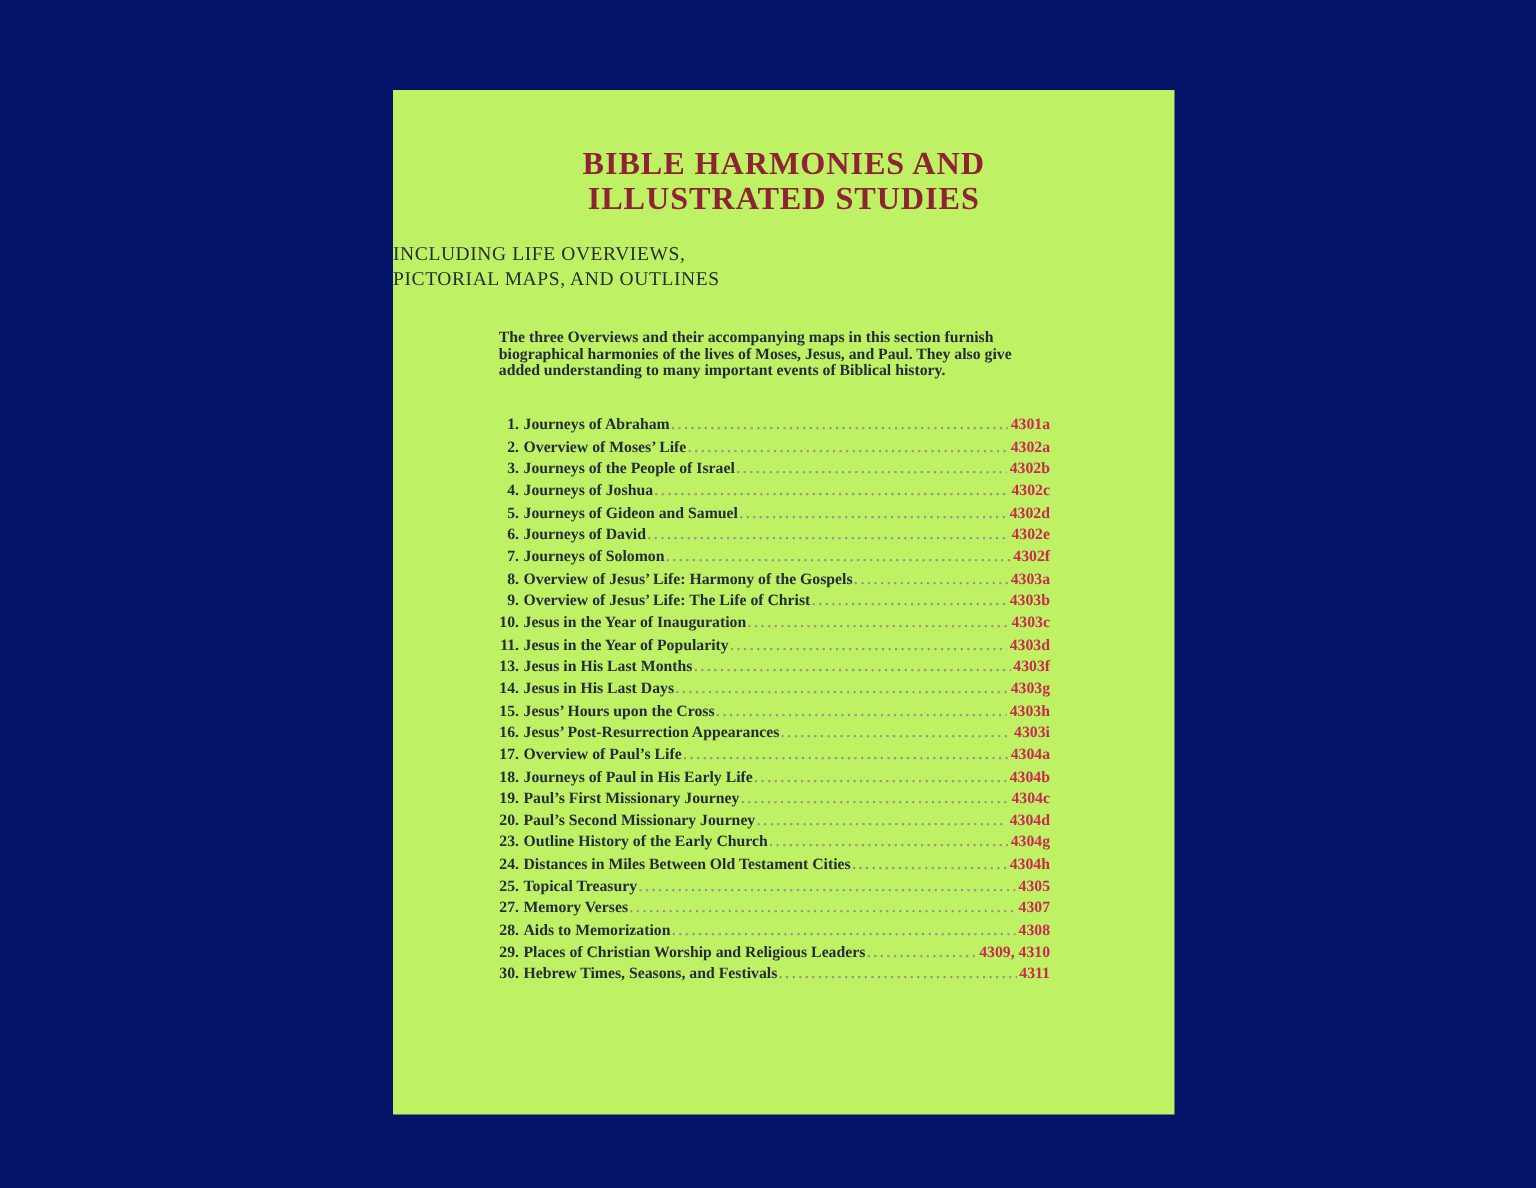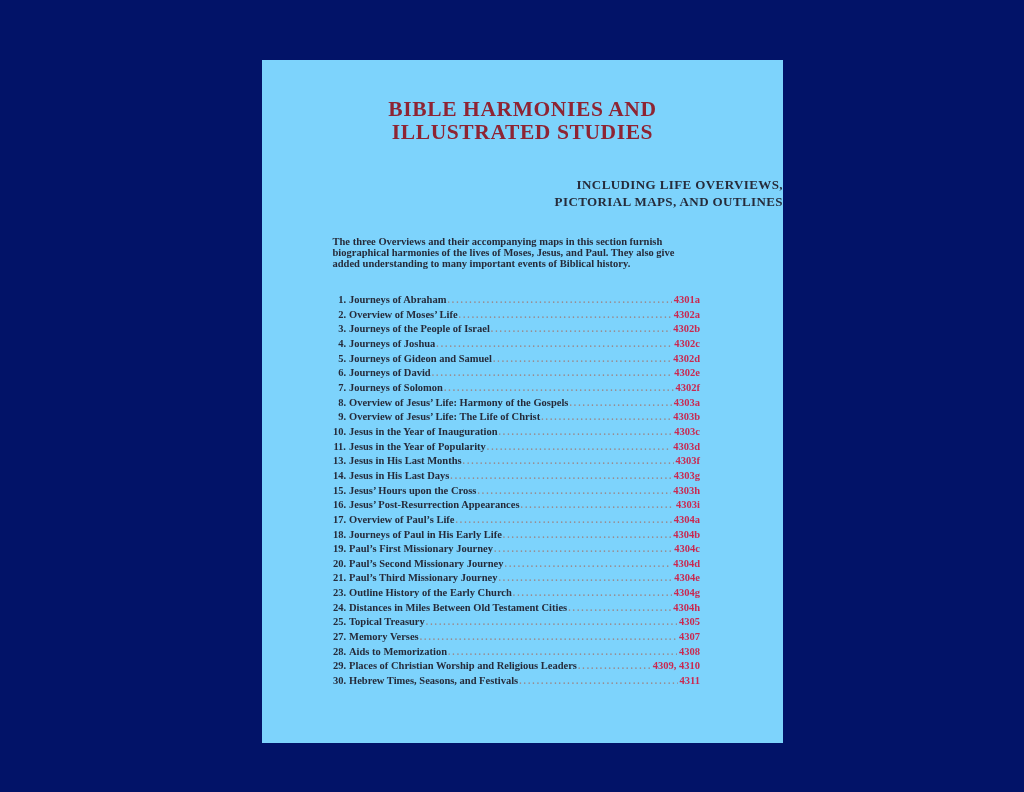--- a/index.html
+++ b/index.html
@@ -11,36 +11,36 @@
     position: relative;
     overflow: hidden;
     font-family: "Liberation Serif", "DejaVu Serif", serif;
   }
   .book-page {
     position: absolute;
     left: 262px;
     top: 60px;
     width: 521px;
     height: 683px;
-    background: #7dd3fc;
+    background: #bef264;
   }
   .page-title {
     margin-top: 38px;
     text-align: center;
     color: #8e2433;
     font-weight: bold;
     font-size: 21.5px;
     line-height: 23px;
     letter-spacing: 0.6px;
   }
   .page-subtitle {
-    margin-top: 32px;
-    text-align: right;
+    margin-top: 16px;
+    text-align: left;
     color: #262b3a;
-    font-weight: bold;
+    font-weight: normal;
     font-size: 13px;
     line-height: 17px;
     letter-spacing: 0.4px;
   }
   .intro-paragraph {
     margin: 26px auto 0 auto;
     width: 380px;
     color: #262b3a;
     font-weight: bold;
     font-size: 10.5px;
@@ -234,26 +234,20 @@
     <span class="toc-item-page">4304c</span>
   </div>
 
   <div class="toc-row">
     <span class="toc-item-number">20.</span>
     <span class="toc-item-title">Paul’s Second Missionary Journey</span>
     <span class="toc-dot-leader"></span>
     <span class="toc-item-page">4304d</span>
   </div>
 
-  <div class="toc-row">
-    <span class="toc-item-number">21.</span>
-    <span class="toc-item-title">Paul’s Third Missionary Journey</span>
-    <span class="toc-dot-leader"></span>
-    <span class="toc-item-page">4304e</span>
-  </div>
 
 
   <div class="toc-row">
     <span class="toc-item-number">23.</span>
     <span class="toc-item-title">Outline History of the Early Church</span>
     <span class="toc-dot-leader"></span>
     <span class="toc-item-page">4304g</span>
   </div>
 
   <div class="toc-row">

